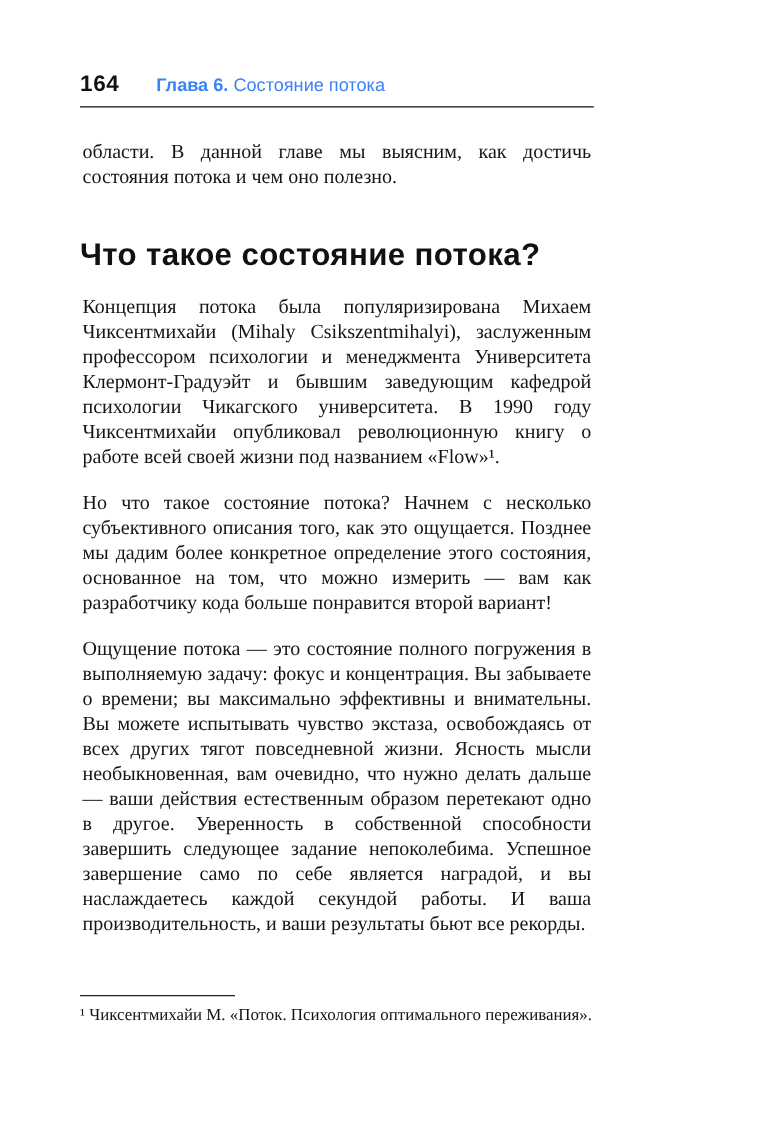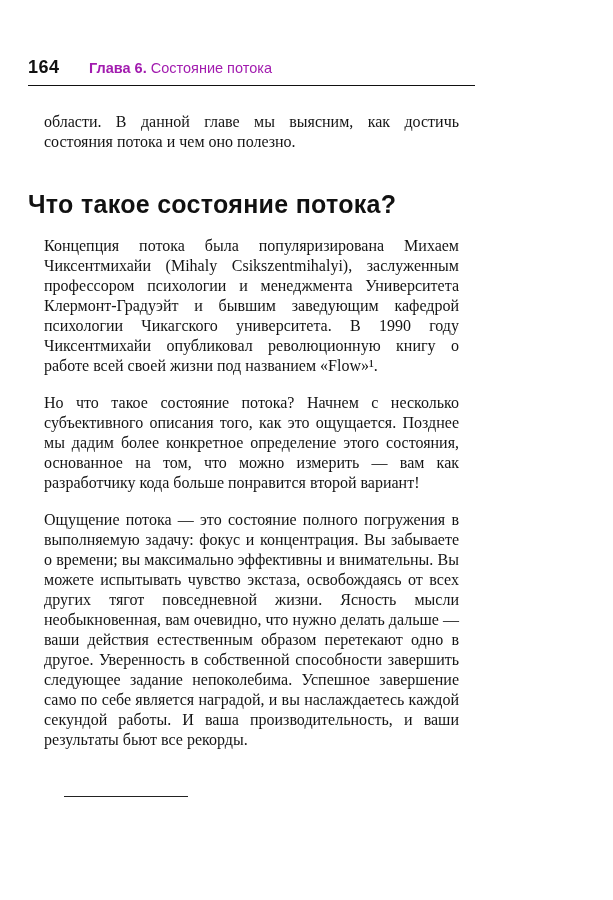--- a/index.html
+++ b/index.html
@@ -10,53 +10,53 @@
     height: 900px;
     overflow: hidden;
   }
   .page {
     position: relative;
     width: 543px;
     height: 900px;
     background: #ffffff;
     color: #111111;
     box-sizing: border-box;
-    padding: 57px 68px 0 28px;
+    padding: 57px 68px 0 64px;
   }
   
   .running-head {
     display: flex;
     align-items: baseline;
     font-family: "Liberation Sans", sans-serif;
   }
   .page-number {
     font-size: 18px;
     font-weight: 700;
     letter-spacing: 0.5px;
     min-width: 61px;
   }
   .chapter {
     font-size: 14.5px;
-    color: #a21caf;
+    color: #3b82f6;
   }
   .chapter .chapter-label {
     font-weight: 700;
   }
   .head-rule {
     border: none;
     border-top: 1.6px solid #111111;
     margin: 7px 0 0 0;
   }
   
   .body-text {
     font-family: "Liberation Serif", "DejaVu Serif", serif;
     font-size: 16px;
     line-height: 20px;
     text-align: justify;
-    margin: 16px;
+    margin: 2px;
     color: #141414;
   }
   .intro {
     margin-top: 26px;
   }
   .section-title {
     font-family: "Liberation Sans", "DejaVu Sans", sans-serif;
     font-size: 25px;
     font-weight: 700;
     letter-spacing: 0.3px;
@@ -109,15 +109,16 @@
 
   <p class="body-text para">Концепция потока была популяризирована Михаем Чиксентмихайи (Mihaly Csikszentmihalyi), заслуженным профессором психологии и менеджмента Университета Клермонт-Градуэйт и бывшим заведующим кафедрой психологии Чикагского университета. В 1990 году Чиксентмихайи опубликовал революционную книгу о работе всей своей жизни под названием «Flow»¹.</p>
 
   <p class="body-text para">Но что такое состояние потока? Начнем с несколько субъективного описания того, как это ощущается. Позднее мы дадим более конкретное определение этого состояния, основанное на том, что можно измерить — вам как разработчику кода больше понравится второй вариант!</p>
 
   <p class="body-text para">Ощущение потока — это состояние полного погружения в выполняемую задачу: фокус и концентрация. Вы забываете о времени; вы максимально эффективны и внимательны. Вы можете испытывать чувство экстаза, освобождаясь от всех других тягот повседневной жизни. Ясность мысли необыкновенная, вам очевидно, что нужно делать дальше — ваши действия естественным образом перетекают одно в другое. Уверенность в собственной способности завершить следующее задание непоколебима. Успешное завершение само по себе является наградой, и вы наслаждаетесь каждой секундой работы. И ваша производительность, и ваши результаты бьют все рекорды.</p>
 
 
   <div class="footnote-area">
     <hr class="footnote-rule">
+    <p class="footnote">¹  Чиксентмихайи М. «Поток. Психология оптимального переживания».</p>
   </div>
 
 </div>
 
 </body></html>

